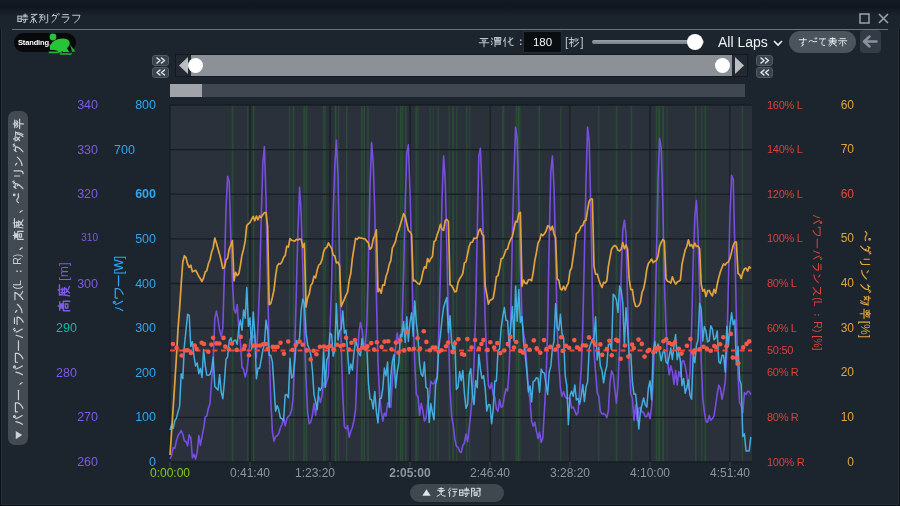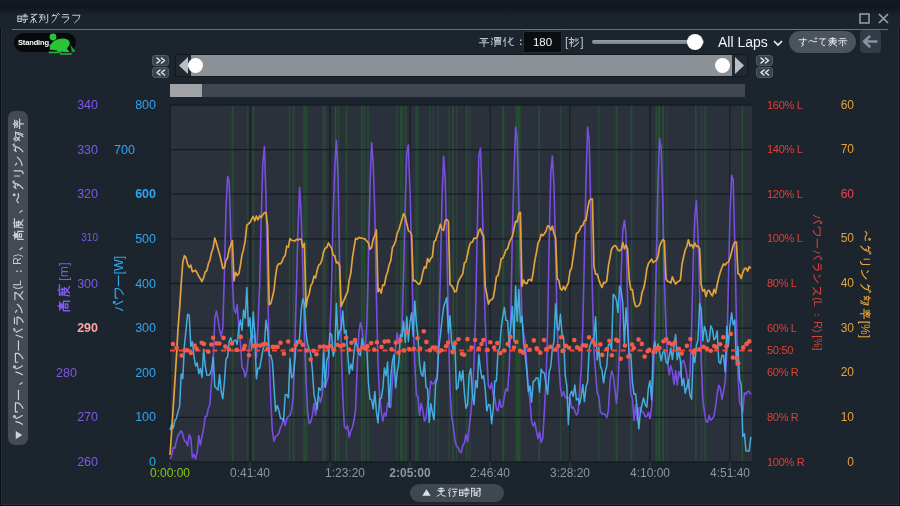--- a/index.html
+++ b/index.html
@@ -84,21 +84,21 @@
 <div style="position:absolute;left:812px;top:142.125px;width:42px;text-align:right;font-size:12px;color:#e2a43c;font-weight:400;letter-spacing:0px">70</div>
 <div style="position:absolute;left:56px;top:187.25px;width:42px;text-align:right;font-size:12.5px;color:#7e5ae8;font-weight:400;letter-spacing:0px">320</div>
 <div style="position:absolute;left:114px;top:187.25px;width:42px;text-align:right;font-size:12.5px;color:#2ea6f0;font-weight:700;letter-spacing:0px">600</div>
 <div style="position:absolute;left:812px;top:186.75px;width:42px;text-align:right;font-size:12px;color:#ef4444;font-weight:400;letter-spacing:0px">60</div>
 <div style="position:absolute;left:56px;top:231.875px;width:42px;text-align:right;font-size:10px;color:#7e5ae8;font-weight:400;letter-spacing:0px">310</div>
 <div style="position:absolute;left:114px;top:231.875px;width:42px;text-align:right;font-size:12.5px;color:#2ea6f0;font-weight:400;letter-spacing:0px">500</div>
 <div style="position:absolute;left:812px;top:231.375px;width:42px;text-align:right;font-size:12px;color:#e2a43c;font-weight:400;letter-spacing:0px">50</div>
 <div style="position:absolute;left:56px;top:276.5px;width:42px;text-align:right;font-size:12.5px;color:#7e5ae8;font-weight:400;letter-spacing:0px">300</div>
 <div style="position:absolute;left:114px;top:276.5px;width:42px;text-align:right;font-size:12.5px;color:#2ea6f0;font-weight:400;letter-spacing:0px">400</div>
 <div style="position:absolute;left:812px;top:276.0px;width:42px;text-align:right;font-size:12px;color:#e2a43c;font-weight:400;letter-spacing:0px">40</div>
-<div style="position:absolute;left:56px;top:321.125px;width:42px;text-align:right;font-size:12.5px;color:#fca5a5;font-weight:700;letter-spacing:0px">290</div>
+<div style="position:absolute;left:56px;top:321.125px;width:42px;text-align:left;font-size:12.5px;color:#14b8a6;font-weight:400;letter-spacing:0px">290</div>
 <div style="position:absolute;left:114px;top:321.125px;width:42px;text-align:right;font-size:12.5px;color:#2ea6f0;font-weight:400;letter-spacing:0px">300</div>
 <div style="position:absolute;left:812px;top:320.625px;width:42px;text-align:right;font-size:12px;color:#e2a43c;font-weight:400;letter-spacing:0px">30</div>
 <div style="position:absolute;left:56px;top:365.75px;width:42px;font-size:12.5px;color:#7e5ae8;font-weight:400;letter-spacing:0px">280</div>
 <div style="position:absolute;left:114px;top:365.75px;width:42px;text-align:right;font-size:12.5px;color:#2ea6f0;font-weight:400;letter-spacing:0px">200</div>
 <div style="position:absolute;left:812px;top:365.25px;width:42px;text-align:right;font-size:12px;color:#e2a43c;font-weight:400;letter-spacing:0px">20</div>
 <div style="position:absolute;left:56px;top:410.375px;width:42px;text-align:right;font-size:12.5px;color:#7e5ae8;font-weight:400;letter-spacing:0px">270</div>
 <div style="position:absolute;left:114px;top:410.375px;width:42px;text-align:right;font-size:12.5px;color:#2ea6f0;font-weight:400;letter-spacing:0px">100</div>
 <div style="position:absolute;left:812px;top:409.875px;width:42px;text-align:right;font-size:12px;color:#e2a43c;font-weight:400;letter-spacing:0px">10</div>
 <div style="position:absolute;left:56px;top:455.0px;width:42px;text-align:right;font-size:12.5px;color:#7e5ae8;font-weight:400;letter-spacing:0px">260</div>
 <div style="position:absolute;left:114px;top:455.0px;width:42px;text-align:right;font-size:12.5px;color:#2ea6f0;font-weight:400;letter-spacing:0px">0</div>
@@ -108,21 +108,21 @@
 <div style="position:absolute;left:767px;top:187.75px;width:60px;text-align:left;font-size:11px;color:#dc4237;font-weight:400;letter-spacing:-0.3px">120% L</div>
 <div style="position:absolute;left:767px;top:232.375px;width:60px;text-align:left;font-size:11px;color:#dc4237;font-weight:400;letter-spacing:-0.3px">100% L</div>
 <div style="position:absolute;left:767px;top:277.0px;width:60px;text-align:left;font-size:11px;color:#dc4237;font-weight:400;letter-spacing:-0.3px">80% L</div>
 <div style="position:absolute;left:767px;top:321.625px;width:60px;text-align:left;font-size:11px;color:#dc4237;font-weight:400;letter-spacing:-0.3px">60% L</div>
 <div style="position:absolute;left:767px;top:366.25px;width:60px;text-align:left;font-size:11px;color:#dc4237;font-weight:400;letter-spacing:-0.3px">60% R</div>
 <div style="position:absolute;left:767px;top:410.875px;width:60px;text-align:left;font-size:11px;color:#dc4237;font-weight:400;letter-spacing:-0.3px">80% R</div>
 <div style="position:absolute;left:767px;top:455.5px;width:60px;text-align:left;font-size:11px;color:#dc4237;font-weight:400;letter-spacing:-0.3px">100% R</div>
 <div style="position:absolute;left:767px;top:344.0px;width:60px;text-align:left;font-size:11px;color:#dc4237;font-weight:400;letter-spacing:-0.3px">50:50</div>
 <div style="position:absolute;left:135px;top:466px;width:70px;text-align:center;font-size:12px;color:#84cc16;font-weight:400;letter-spacing:0px">0:00:00</div>
 <div style="position:absolute;left:215px;top:466px;width:70px;text-align:center;font-size:12px;color:#8d959d;font-weight:400;letter-spacing:0px">0:41:40</div>
-<div style="position:absolute;left:295px;top:466px;width:70px;text-align:right;font-size:12px;color:#8d959d;font-weight:400;letter-spacing:0px">1:23:20</div>
+<div style="position:absolute;left:295px;top:466px;width:70px;text-align:left;font-size:12px;color:#8d959d;font-weight:400;letter-spacing:0px">1:23:20</div>
 <div style="position:absolute;left:375px;top:466px;width:70px;text-align:center;font-size:12px;color:#8d959d;font-weight:700;letter-spacing:0px">2:05:00</div>
 <div style="position:absolute;left:455px;top:466px;width:70px;text-align:center;font-size:12px;color:#8d959d;font-weight:400;letter-spacing:0px">2:46:40</div>
 <div style="position:absolute;left:535px;top:466px;width:70px;text-align:center;font-size:12px;color:#8d959d;font-weight:400;letter-spacing:0px">3:28:20</div>
 <div style="position:absolute;left:615px;top:466px;width:70px;text-align:center;font-size:12px;color:#8d959d;font-weight:400;letter-spacing:0px">4:10:00</div>
 <div style="position:absolute;left:695px;top:466px;width:70px;text-align:center;font-size:12px;color:#8d959d;font-weight:400;letter-spacing:0px">4:51:40</div>
 <svg class="abs" style="left:0;top:0" width="900" height="506" viewBox="0 0 900 506">
 <defs>
       <path id="g6642" d="M8,28 H38 M8,76 H38 M8,28 V76 M38,28 V76 M8,52 H38 M54,20 H90 M72,8 V34 M50,34 H96 M48,56 H96 M76,56 V78 Q76,90 60,86 M58,64 L64,74" fill="none"></path>
       <path id="g7cfb" d="M30,12 H82 M74,14 Q55,28 34,38 M34,38 Q50,44 62,52 M50,52 L30,68 M50,52 L70,68 M50,52 V88 M32,74 L22,86 M68,74 L78,86" fill="none"></path>
       <path id="g5217" d="M8,16 H44 M30,18 L12,40 M14,36 H42 M28,38 Q26,60 8,84 M28,52 L40,66 M56,24 V58 M82,12 V78 Q82,90 66,88" fill="none"></path>

